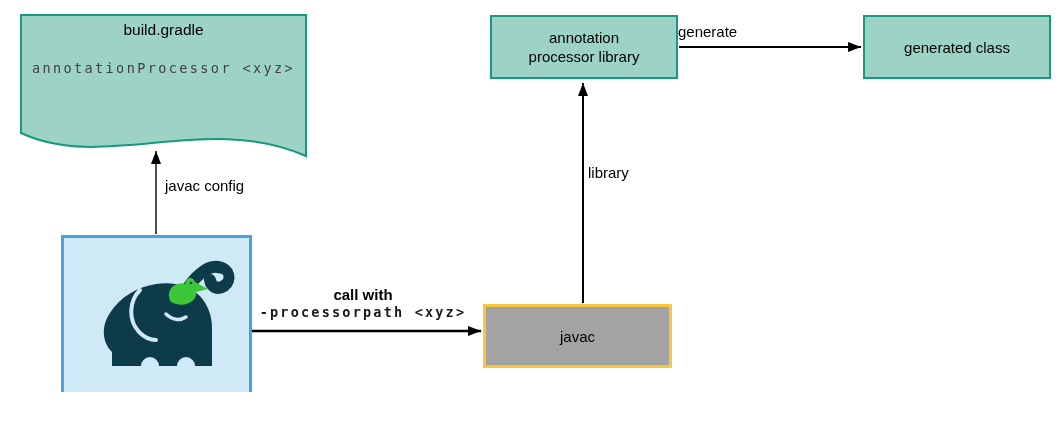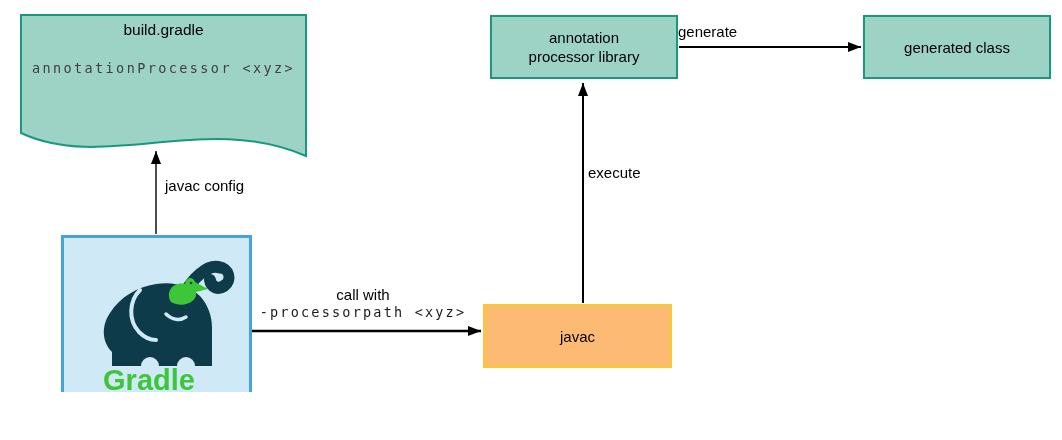--- a/index.html
+++ b/index.html
@@ -5,31 +5,31 @@
   html,body{margin:0;padding:0;background:#fff;}
   .canvas{position:relative;width:1062px;height:392px;background:#ffffff;
           font-family:"Liberation Sans",sans-serif;overflow:hidden;border-radius:24px;}
   svg.layer{position:absolute;left:0;top:0;width:1062px;height:440px;z-index:1;}
 
   .box{position:absolute;box-sizing:border-box;display:flex;align-items:center;
        justify-content:center;text-align:center;z-index:2;font-size:15px;color:#000;}
   .teal{background:#9cd3c5;border:2px solid #18997f;}
   #node-lib{left:490px;top:15px;width:188px;height:64px;line-height:19px;padding:0 28px;}
   #node-gen{left:863px;top:15px;width:188px;height:64px;}
-  #node-javac{left:483px;top:304px;width:189px;height:64px;background:#fdba74;border:3px solid #f9c73f;}
+  #node-javac{left:483px;top:304px;width:189px;height:64px;background:#a3a3a3;border:3px solid #f9c73f;}
   #node-gradle{left:61px;top:235px;width:191px;height:189px;background:#cfe9f7;
                border:3px solid #47a4db;display:block;}
   #node-gradle svg{position:absolute;left:0;top:0;}
 
   .label{position:absolute;z-index:3;font-size:15px;color:#000;white-space:nowrap;}
   #doc-title{left:21px;top:21px;width:285px;text-align:center;font-size:15.5px;}
   #doc-code{left:21px;top:60px;width:285px;text-align:center;color:#404040;
             font-family:"DejaVu Sans Mono",monospace;font-size:13.5px;letter-spacing:2.4px;}
   #lbl-read{left:165px;top:177px;}
-  #lbl-call{left:240px;top:286px;width:246px;text-align:center;}
+  #lbl-call{left:240px;top:286px;width:246px;text-align:center;font-weight:bold;}
   #lbl-call .mono{display:block;margin-top:1px;color:#1a1a1a;
             font-family:"DejaVu Sans Mono",monospace;font-size:13.5px;letter-spacing:2.2px;}
   #lbl-exec{left:588px;top:164px;}
   #lbl-gen{left:678px;top:23px;width:184px;text-align:left;}
 
   .wordmark{position:absolute;left:0;top:126px;width:170px;text-align:center;
             font-size:29px;font-weight:bold;color:#3ec639;z-index:3;}
 </style>
 </head>
 <body>
@@ -80,27 +80,26 @@
       <path fill="none" stroke="#cfe9f7" stroke-width="4" stroke-linecap="round" d="M76,52 C65,63 64,82 75,94 C80,99 86,102 92,102"></path>
 
       <path fill="none" stroke="#cfe9f7" stroke-width="3.5" stroke-linecap="round" d="M102,76 C108,82 116,83 122,79"></path>
 
       <g>
         <path fill="#3ec639" d="M107,64 C101,54 109,43 121,46 C122,39 129,38 131,44 L144,51 L132,54
                  C134,63 120,71 107,64 Z"></path>
         <circle cx="127" cy="45" r="1.3" fill="#0e3b4a"></circle>
       </g>
     </svg>
-    <div class="wordmark">Gradle</div>
   </div>
 
   <div class="label" id="lbl-read">javac config</div>
 
   <div class="label" id="lbl-call">
     <span>call with</span>
     <span class="mono">-processorpath &lt;xyz&gt;</span>
   </div>
 
-  <div class="label" id="lbl-exec">execute</div>
+  <div class="label" id="lbl-exec">library</div>
 
   <div class="label" id="lbl-gen">generate</div>
 
 </div>
 
 </body></html>

